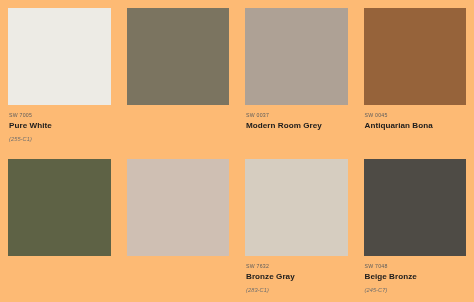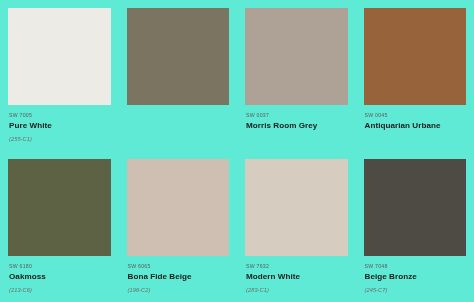--- a/index.html
+++ b/index.html
@@ -8,21 +8,21 @@
     width: 474px;
     height: 302px;
     background: #ffffff;
     font-family: "Liberation Sans", sans-serif;
     overflow: hidden;
   }
 
   .palette-grid {
     width: 474px;
     height: 302px;
-    background: #5eead4;
+    background: #fdba74;
     display: grid;
     grid-template-columns: repeat(4, 1fr);
     grid-template-rows: repeat(2, 1fr);
   }
 
   .swatch-cell {
     display: flex;
     flex-direction: column;
     padding: 8px 8px 0 8px;
   }
@@ -80,57 +80,47 @@
   </div>
 
   <div class="swatch-cell">
     <div class="swatch-chip" style="background-color: rgb(123, 116, 96);"></div>
   </div>
 
   <div class="swatch-cell">
     <div class="swatch-chip" style="background-color: rgb(174, 161, 149);"></div>
     <div class="swatch-info">
       <div class="swatch-code">SW 0037</div>
-      <div class="swatch-name">Morris Room Grey</div>
+      <div class="swatch-name">Modern Room Grey</div>
       <div class="swatch-collection"></div>
     </div>
   </div>
 
   <div class="swatch-cell">
     <div class="swatch-chip" style="background-color: rgb(150, 99, 58);"></div>
     <div class="swatch-info">
       <div class="swatch-code">SW 0045</div>
-      <div class="swatch-name">Antiquarian Urbane</div>
+      <div class="swatch-name">Antiquarian Bona</div>
       <div class="swatch-collection"></div>
     </div>
   </div>
 
   <div class="swatch-cell">
     <div class="swatch-chip" style="background-color: rgb(94, 98, 69);"></div>
-    <div class="swatch-info">
-      <div class="swatch-code">SW 6180</div>
-      <div class="swatch-name">Oakmoss</div>
-      <div class="swatch-collection">(213-C6)</div>
-    </div>
   </div>
 
   <div class="swatch-cell">
     <div class="swatch-chip" style="background-color: rgb(207, 191, 179);"></div>
-    <div class="swatch-info">
-      <div class="swatch-code">SW 6065</div>
-      <div class="swatch-name">Bona Fide Beige</div>
-      <div class="swatch-collection">(196-C2)</div>
-    </div>
   </div>
 
   <div class="swatch-cell">
     <div class="swatch-chip" style="background-color: rgb(214, 205, 192);"></div>
     <div class="swatch-info">
       <div class="swatch-code">SW 7632</div>
-      <div class="swatch-name">Modern White</div>
+      <div class="swatch-name">Bronze Gray</div>
       <div class="swatch-collection">(283-C1)</div>
     </div>
   </div>
 
   <div class="swatch-cell">
     <div class="swatch-chip" style="background-color: rgb(78, 75, 69);"></div>
     <div class="swatch-info">
       <div class="swatch-code">SW 7048</div>
       <div class="swatch-name">Beige Bronze</div>
       <div class="swatch-collection">(245-C7)</div>

